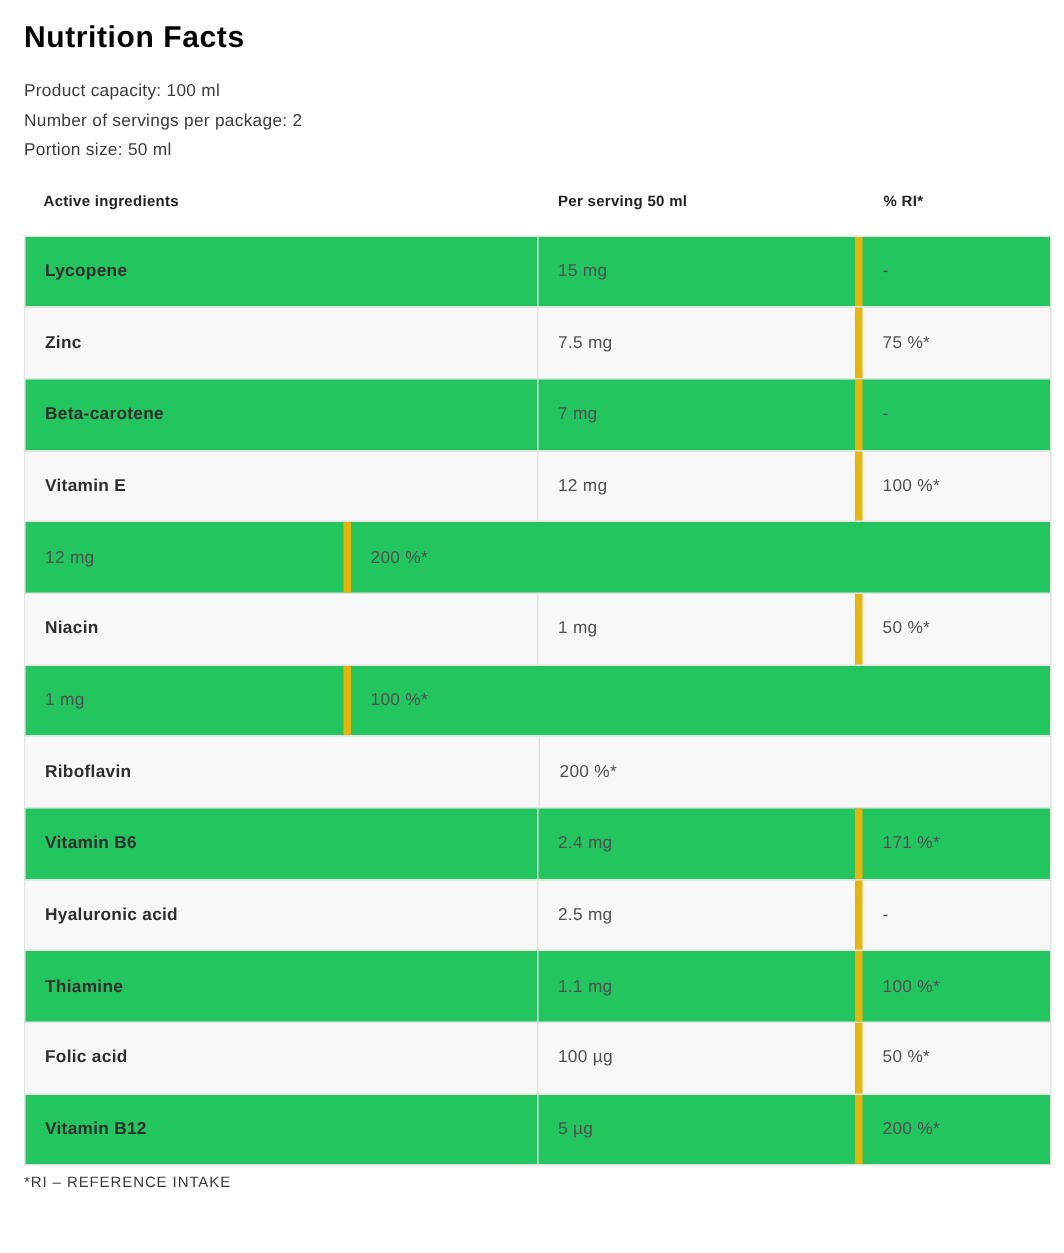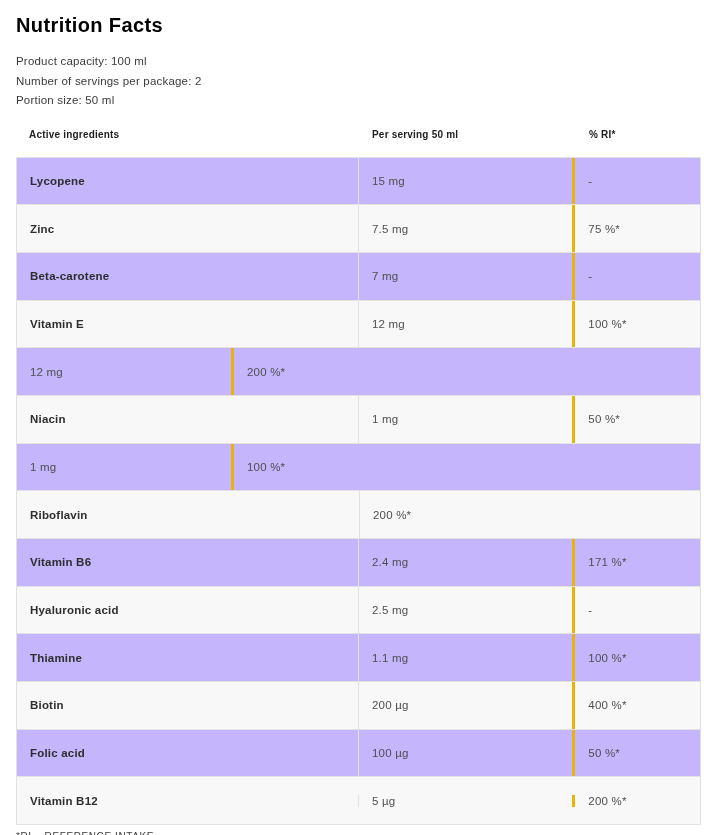--- a/index.html
+++ b/index.html
@@ -59,41 +59,41 @@
   .table-box {
     box-sizing: border-box;
     width: 685px;
     border: 1px solid #e2e2e2;
     background: #ffffff;
   }
   .trow {
     display: flex;
     height: 46.7px;
     border-bottom: 1px solid #e2e2e2;
-    background: #c4b5fd;
-  }
-  .trow:last-child { border-bottom: none; align-items: center; }
+    background: #22c55e;
+  }
+  .trow:last-child { border-bottom: none; }
   .trow:nth-child(even) { background: #f8f8f8; }
   .tcell {
     box-sizing: border-box;
     display: flex;
     align-items: center;
     padding-left: 13px;
     font-size: 11.5px;
     letter-spacing: 0.2px;
   }
   .tcell.name {
     font-weight: 700;
     color: #2e2e2e;
     border-right: 1px solid #e2e2e2;
   }
   .tcell.amount {
     font-weight: 400;
     color: #4f4f4f;
-    border-right: 3px solid #eab308;
+    border-right: 5px solid #eab308;
   }
   .tcell.ri {
     font-weight: 400;
     color: #4f4f4f;
   }
   .footnote {
     margin-top: 6px;
     font-size: 10px;
     letter-spacing: 0.6px;
     color: #3a3a3a;
@@ -179,25 +179,20 @@
         <div class="tcell amount c2">2.5 mg</div>
         <div class="tcell ri c3">-</div>
       </div>
 
       <div class="trow">
         <div class="tcell name c1">Thiamine</div>
         <div class="tcell amount c2">1.1 mg</div>
         <div class="tcell ri c3">100 %*</div>
       </div>
 
-      <div class="trow">
-        <div class="tcell name c1">Biotin</div>
-        <div class="tcell amount c2">200 µg</div>
-        <div class="tcell ri c3">400 %*</div>
-      </div>
 
       <div class="trow">
         <div class="tcell name c1">Folic acid</div>
         <div class="tcell amount c2">100 µg</div>
         <div class="tcell ri c3">50 %*</div>
       </div>
 
       <div class="trow">
         <div class="tcell name c1">Vitamin B12</div>
         <div class="tcell amount c2">5 µg</div>

